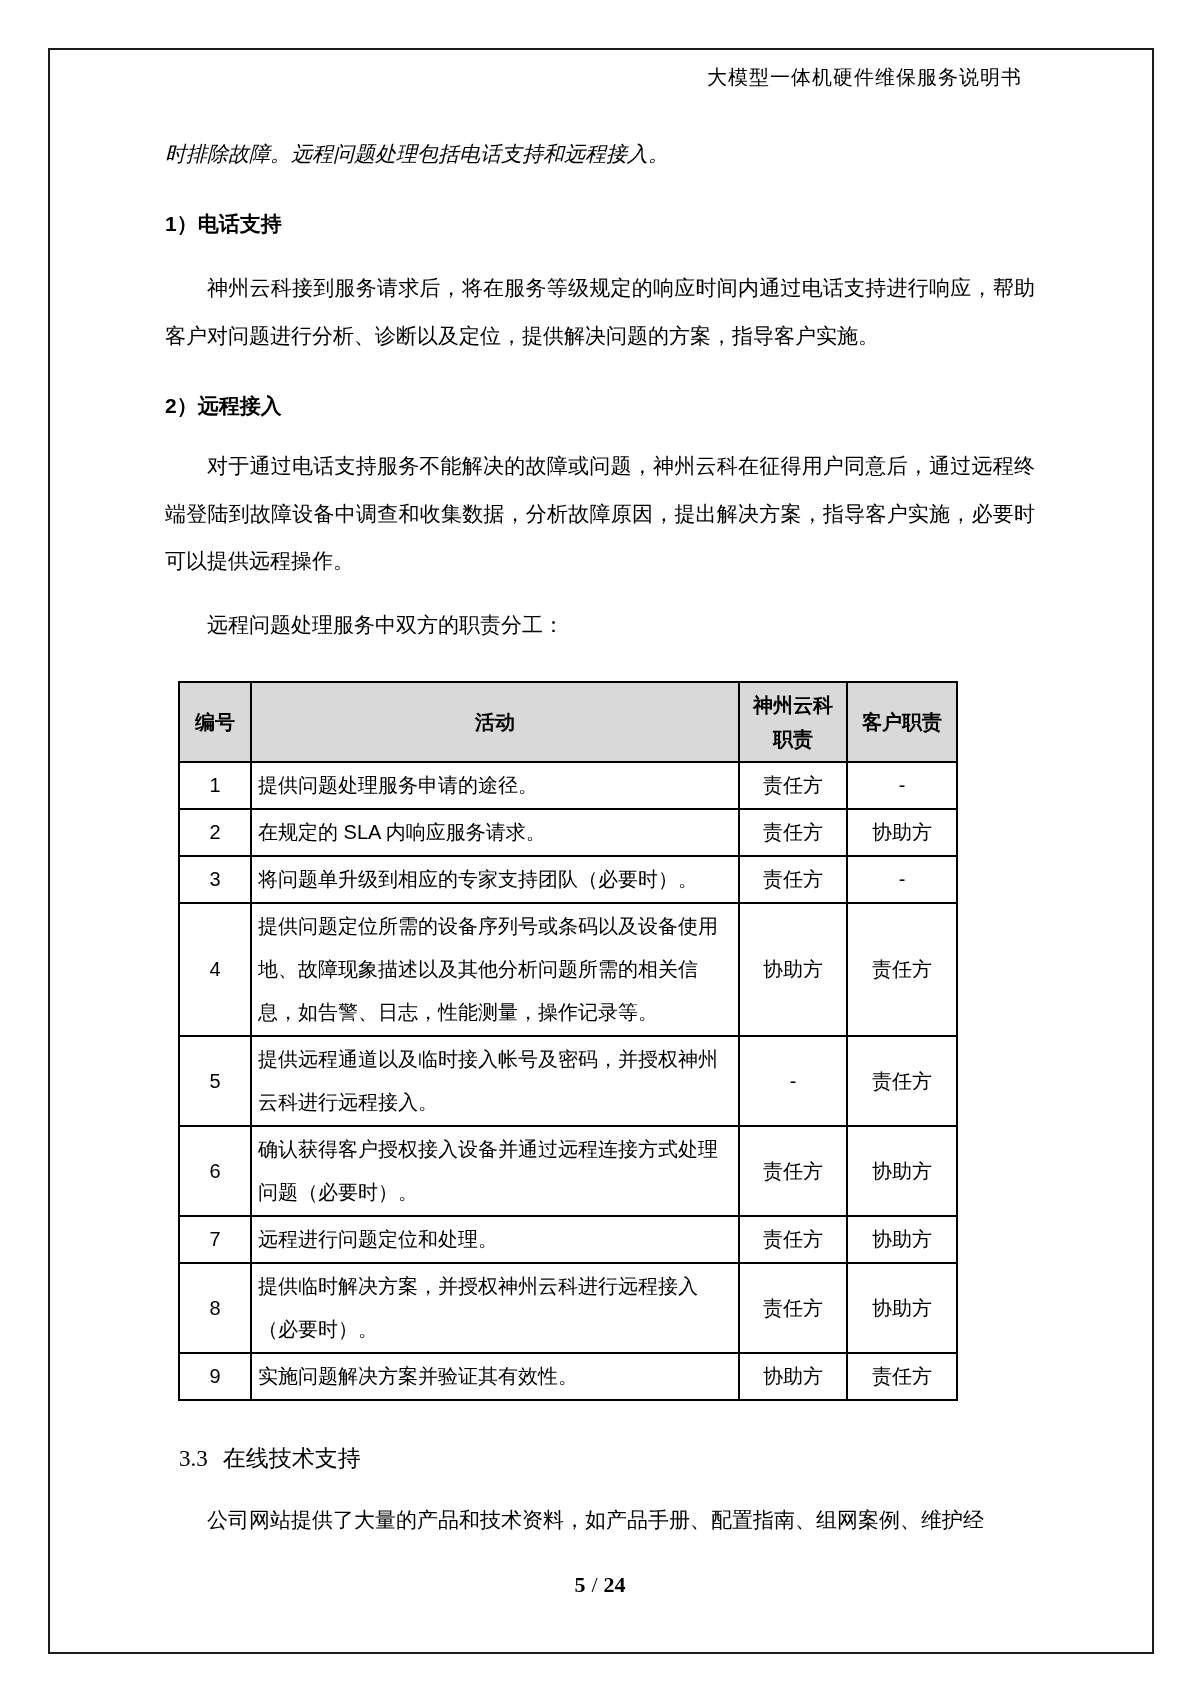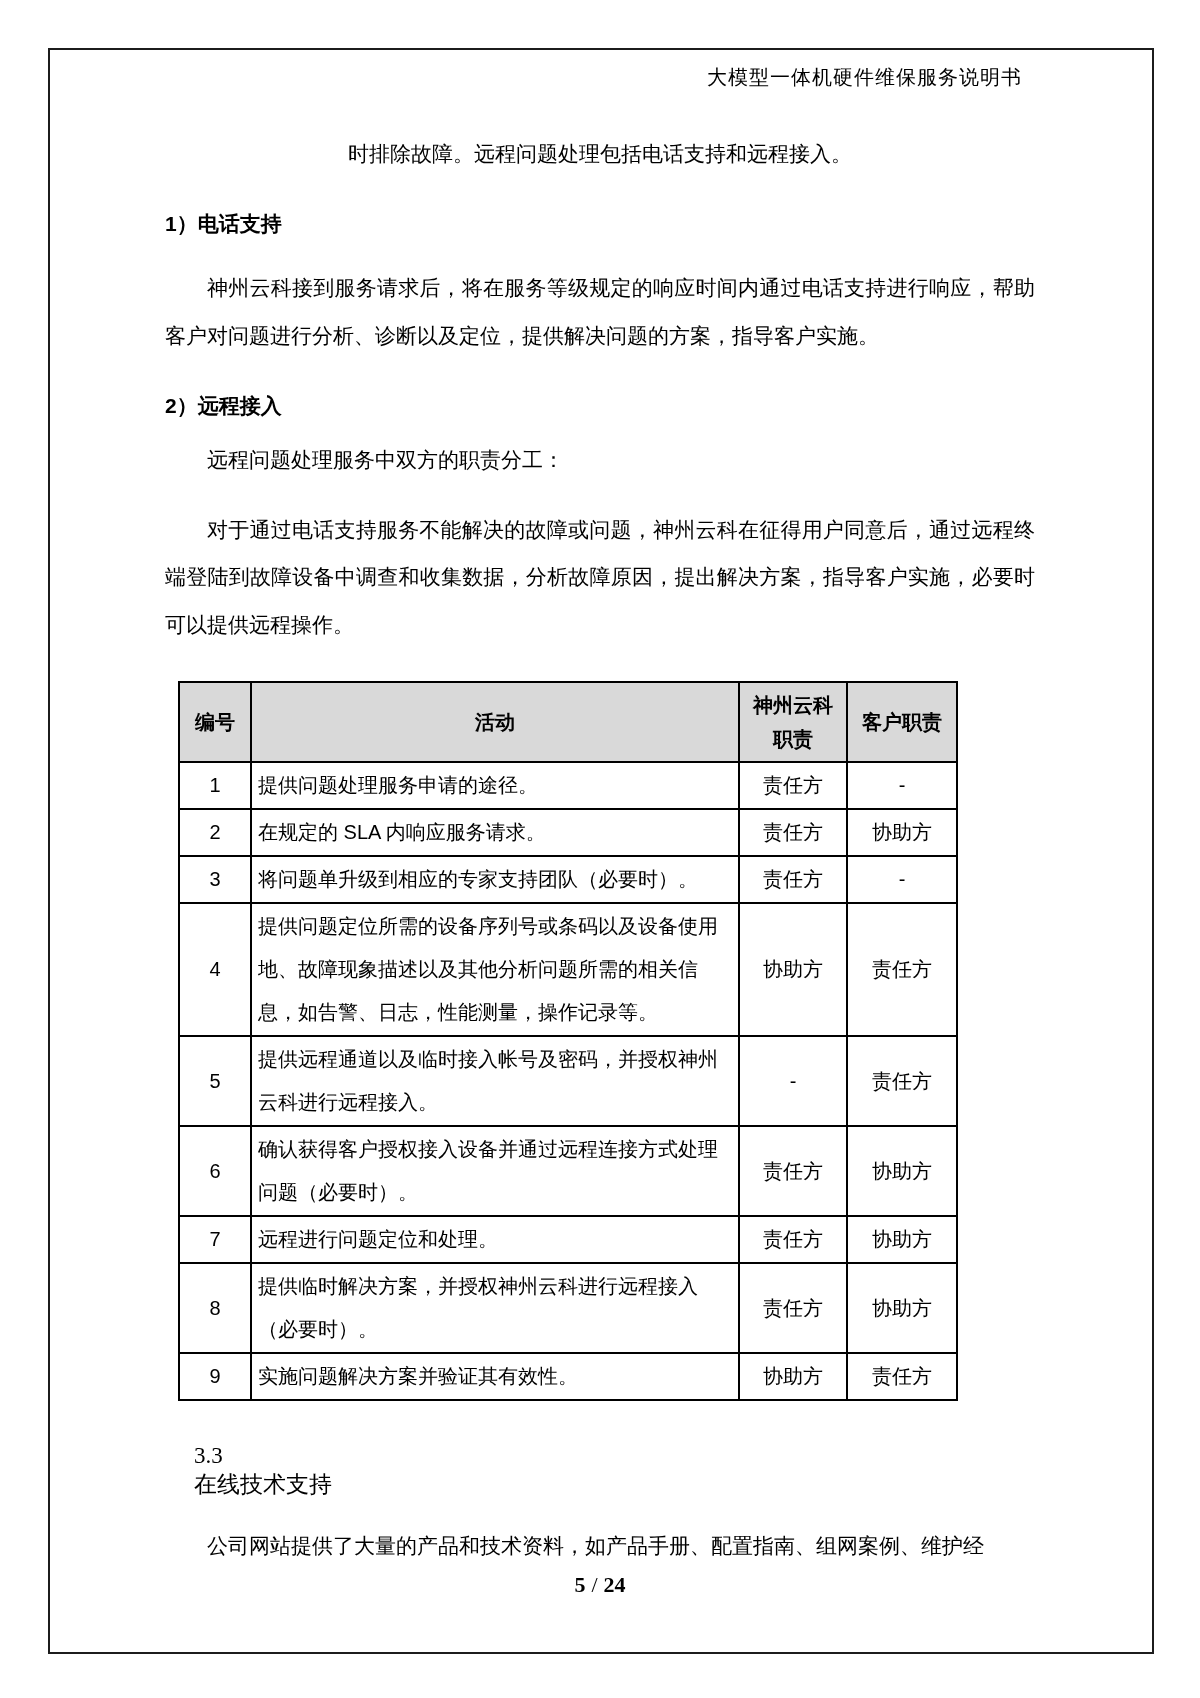--- a/index.html
+++ b/index.html
@@ -27,21 +27,21 @@
   .doc-body {
     position: absolute;
     top: 0; left: 165px; right: 165px;
   }
   .para {
     font-size: 21px;
     line-height: 2.28;
     text-align: justify;
     text-indent: 2em;
   }
-  .para.no-indent { text-indent: 0; text-align: center; }
+  .para.no-indent { text-indent: 0; text-align: left; font-style: italic; }
   .intro-para   { margin-top: 130px; }
   .sub-heading {
     font-size: 21px;
     font-weight: bold;
     margin-top: 32px;
   }
   .phone-para   { margin-top: 26px; }
   .remote-para  { margin-top: 22px; }
   .table-intro  { margin-top: 16px; text-align: left; }
   .resp-table {
@@ -69,21 +69,20 @@
   .col-vendor   { width: 108px; }
   .col-customer { width: 110px; }
   .resp-table td { line-height: 2.15; padding: 1px 6px; }
   .td-no, .td-vendor, .td-customer { text-align: center; }
   .td-activity { text-align: left; padding-left: 10px; padding-right: 8px; }
   .section-heading {
     margin-top: 42px;
     margin-left: 14px;
     display: flex;
     align-items: baseline;
-    flex-direction: column;
   }
   .section-number {
     font-family: "Liberation Serif", "DejaVu Serif", serif;
     font-size: 23px;
     font-weight: normal;
   }
   .section-title {
     font-size: 23px;
     font-weight: normal;
     margin-left: 15px;
@@ -112,23 +111,23 @@
 <main class="doc-body">
 
   <p class="para no-indent intro-para">时排除故障。远程问题处理包括电话支持和远程接入。</p>
 
   <h3 class="sub-heading">1）电话支持</h3>
 
   <p class="para phone-para">神州云科接到服务请求后，将在服务等级规定的响应时间内通过电话支持进行响应，帮助客户对问题进行分析、诊断以及定位，提供解决问题的方案，指导客户实施。</p>
 
   <h3 class="sub-heading">2）远程接入</h3>
 
+  <p class="para remote-para">对于通过电话支持服务不能解决的故障或问题，神州云科在征得用户同意后，通过远程终端登陆到故障设备中调查和收集数据，分析故障原因，提出解决方案，指导客户实施，必要时可以提供远程操作。</p>
+
   <p class="para table-intro">远程问题处理服务中双方的职责分工：</p>
-
-  <p class="para remote-para">对于通过电话支持服务不能解决的故障或问题，神州云科在征得用户同意后，通过远程终端登陆到故障设备中调查和收集数据，分析故障原因，提出解决方案，指导客户实施，必要时可以提供远程操作。</p>
 
   <table class="resp-table">
     <colgroup>
       <col class="col-no">
         <col class="col-activity">
         <col class="col-vendor">
         <col class="col-customer">
     </colgroup>
     <thead>
       <tr>

